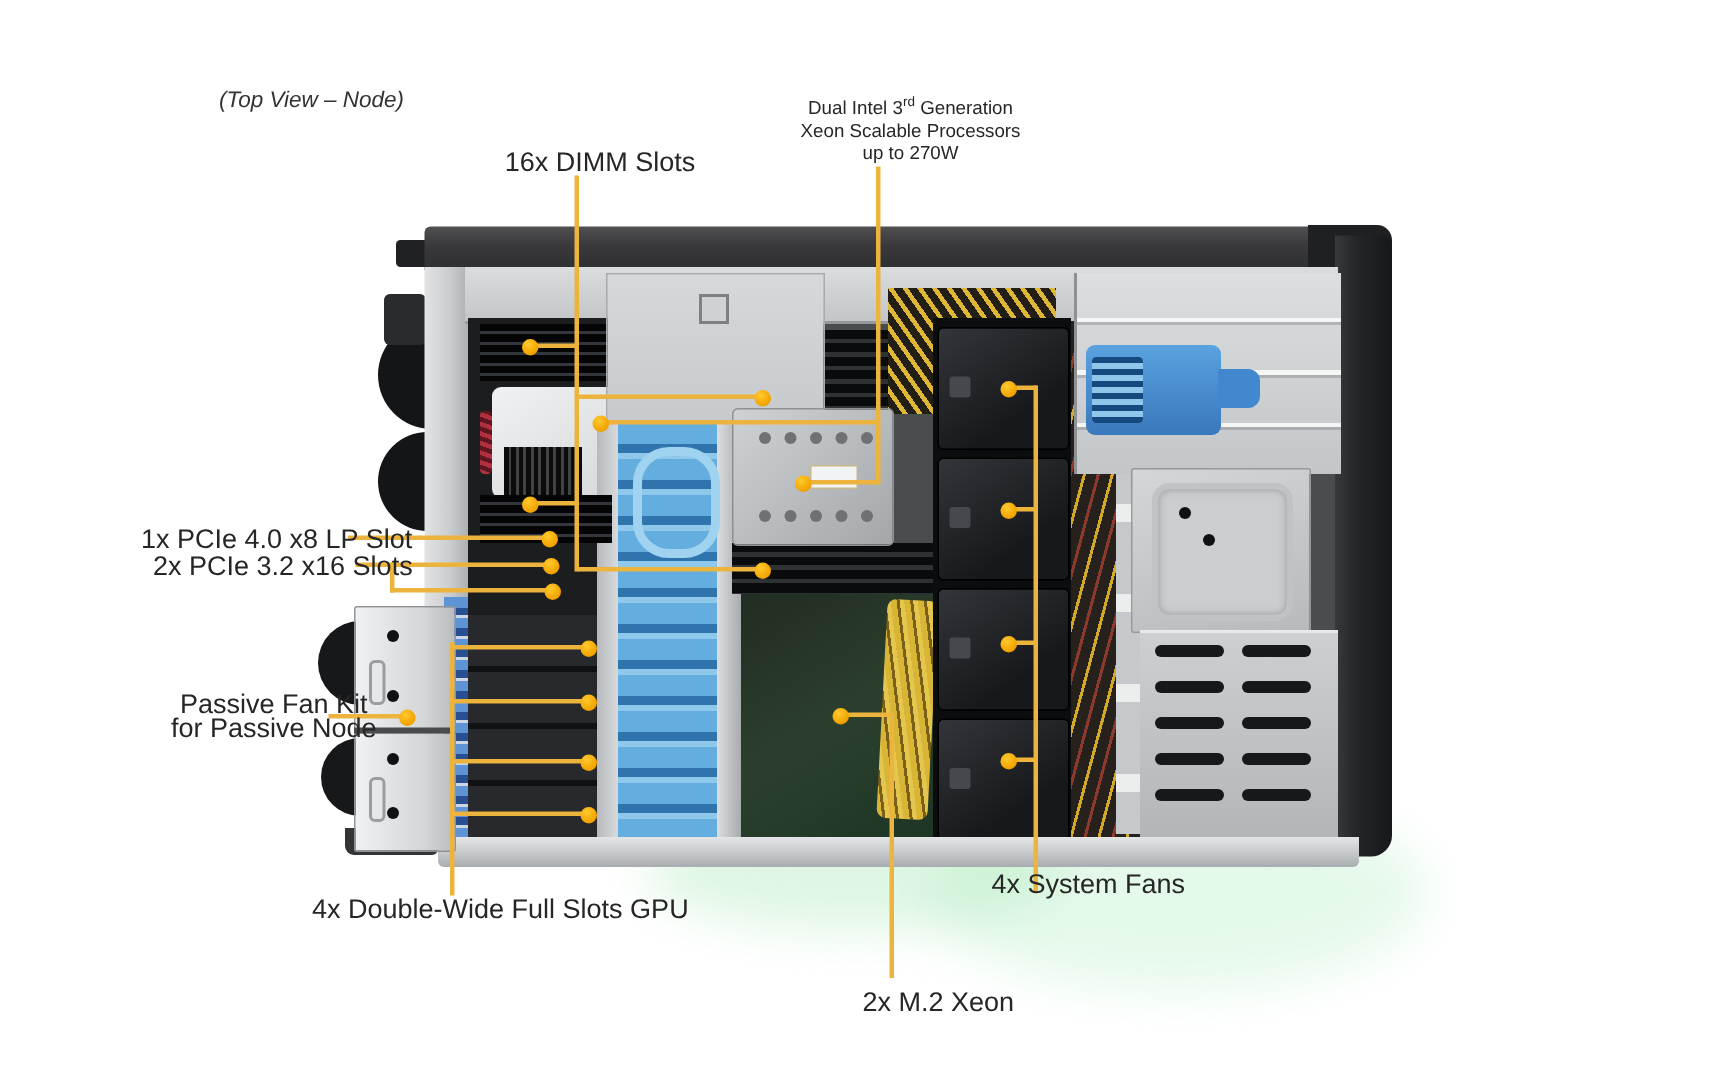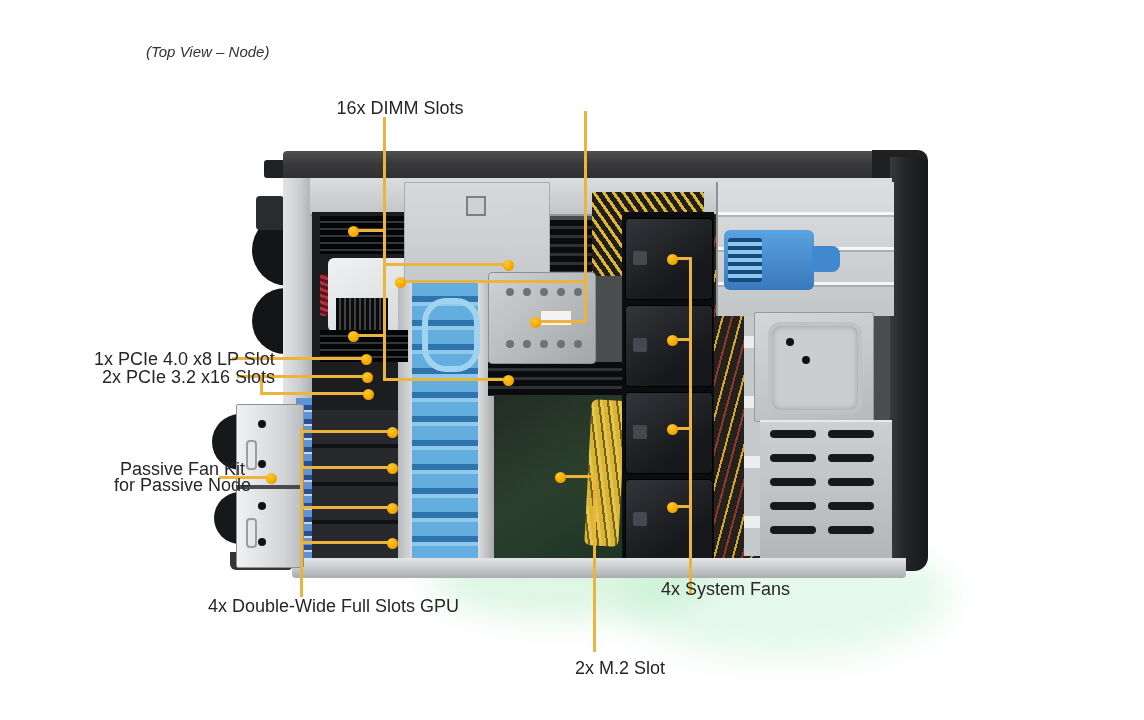--- a/index.html
+++ b/index.html
@@ -167,33 +167,38 @@
   <div class="hline" style="left:673px;top:505px;width:18px;"></div>
   <div class="dot" style="left:667px;top:254px;"></div>
   <div class="dot" style="left:667px;top:335px;"></div>
   <div class="dot" style="left:667px;top:424px;"></div>
   <div class="dot" style="left:667px;top:502px;"></div>
 
   <div class="hline" style="left:560px;top:475px;width:36px;"></div>
   <div class="vline" style="left:593px;top:475px;height:177px;"></div>
   <div class="dot" style="left:555px;top:472px;"></div>
 
-  <div class="lbl" style="left:146px;top:44px;font-size:15px;font-style:italic;color:#333;">(Top View – Node)</div>
+  <div class="lbl" style="left:146px;top:59px;font-size:15px;font-style:italic;color:#333;">(Top View – Node)</div>
 
   <div class="lbl" style="left:330px;top:101px;width:140px;text-align:center;">16x DIMM Slots</div>
 
+  <div class="lbl" style="left:515px;top:61px;width:184px;text-align:center;font-size:12.5px;">
+    <span><span>Dual Intel 3</span><sup>rd</sup><span> Generation</span></span><br>
+    <span>Xeon Scalable Processors</span><br>
+    <span>up to 270W</span>
+  </div>
 
   <div class="lbl" style="left:94px;top:352px;width:134px;text-align:right;">1x PCIe 4.0 x8 LP Slot</div>
 
   <div class="lbl" style="left:102px;top:370px;width:132px;text-align:right;">2x PCIe 3.2 x16 Slots</div>
 
   <div class="lbl" style="left:114px;top:461px;line-height:16px;text-align:center;">
     <span>Passive Fan Kit</span><br>
     <span>for Passive Node</span>
   </div>
 
   <div class="lbl" style="left:208px;top:599px;">4x Double-Wide Full Slots GPU</div>
 
   <div class="lbl" style="left:661px;top:582px;">4x System Fans</div>
 
-  <div class="lbl" style="left:575px;top:661px;">2x M.2 Slot</div>
+  <div class="lbl" style="left:575px;top:661px;">2x M.2 Xeon</div>
 
 </div>
 
 </body></html>

